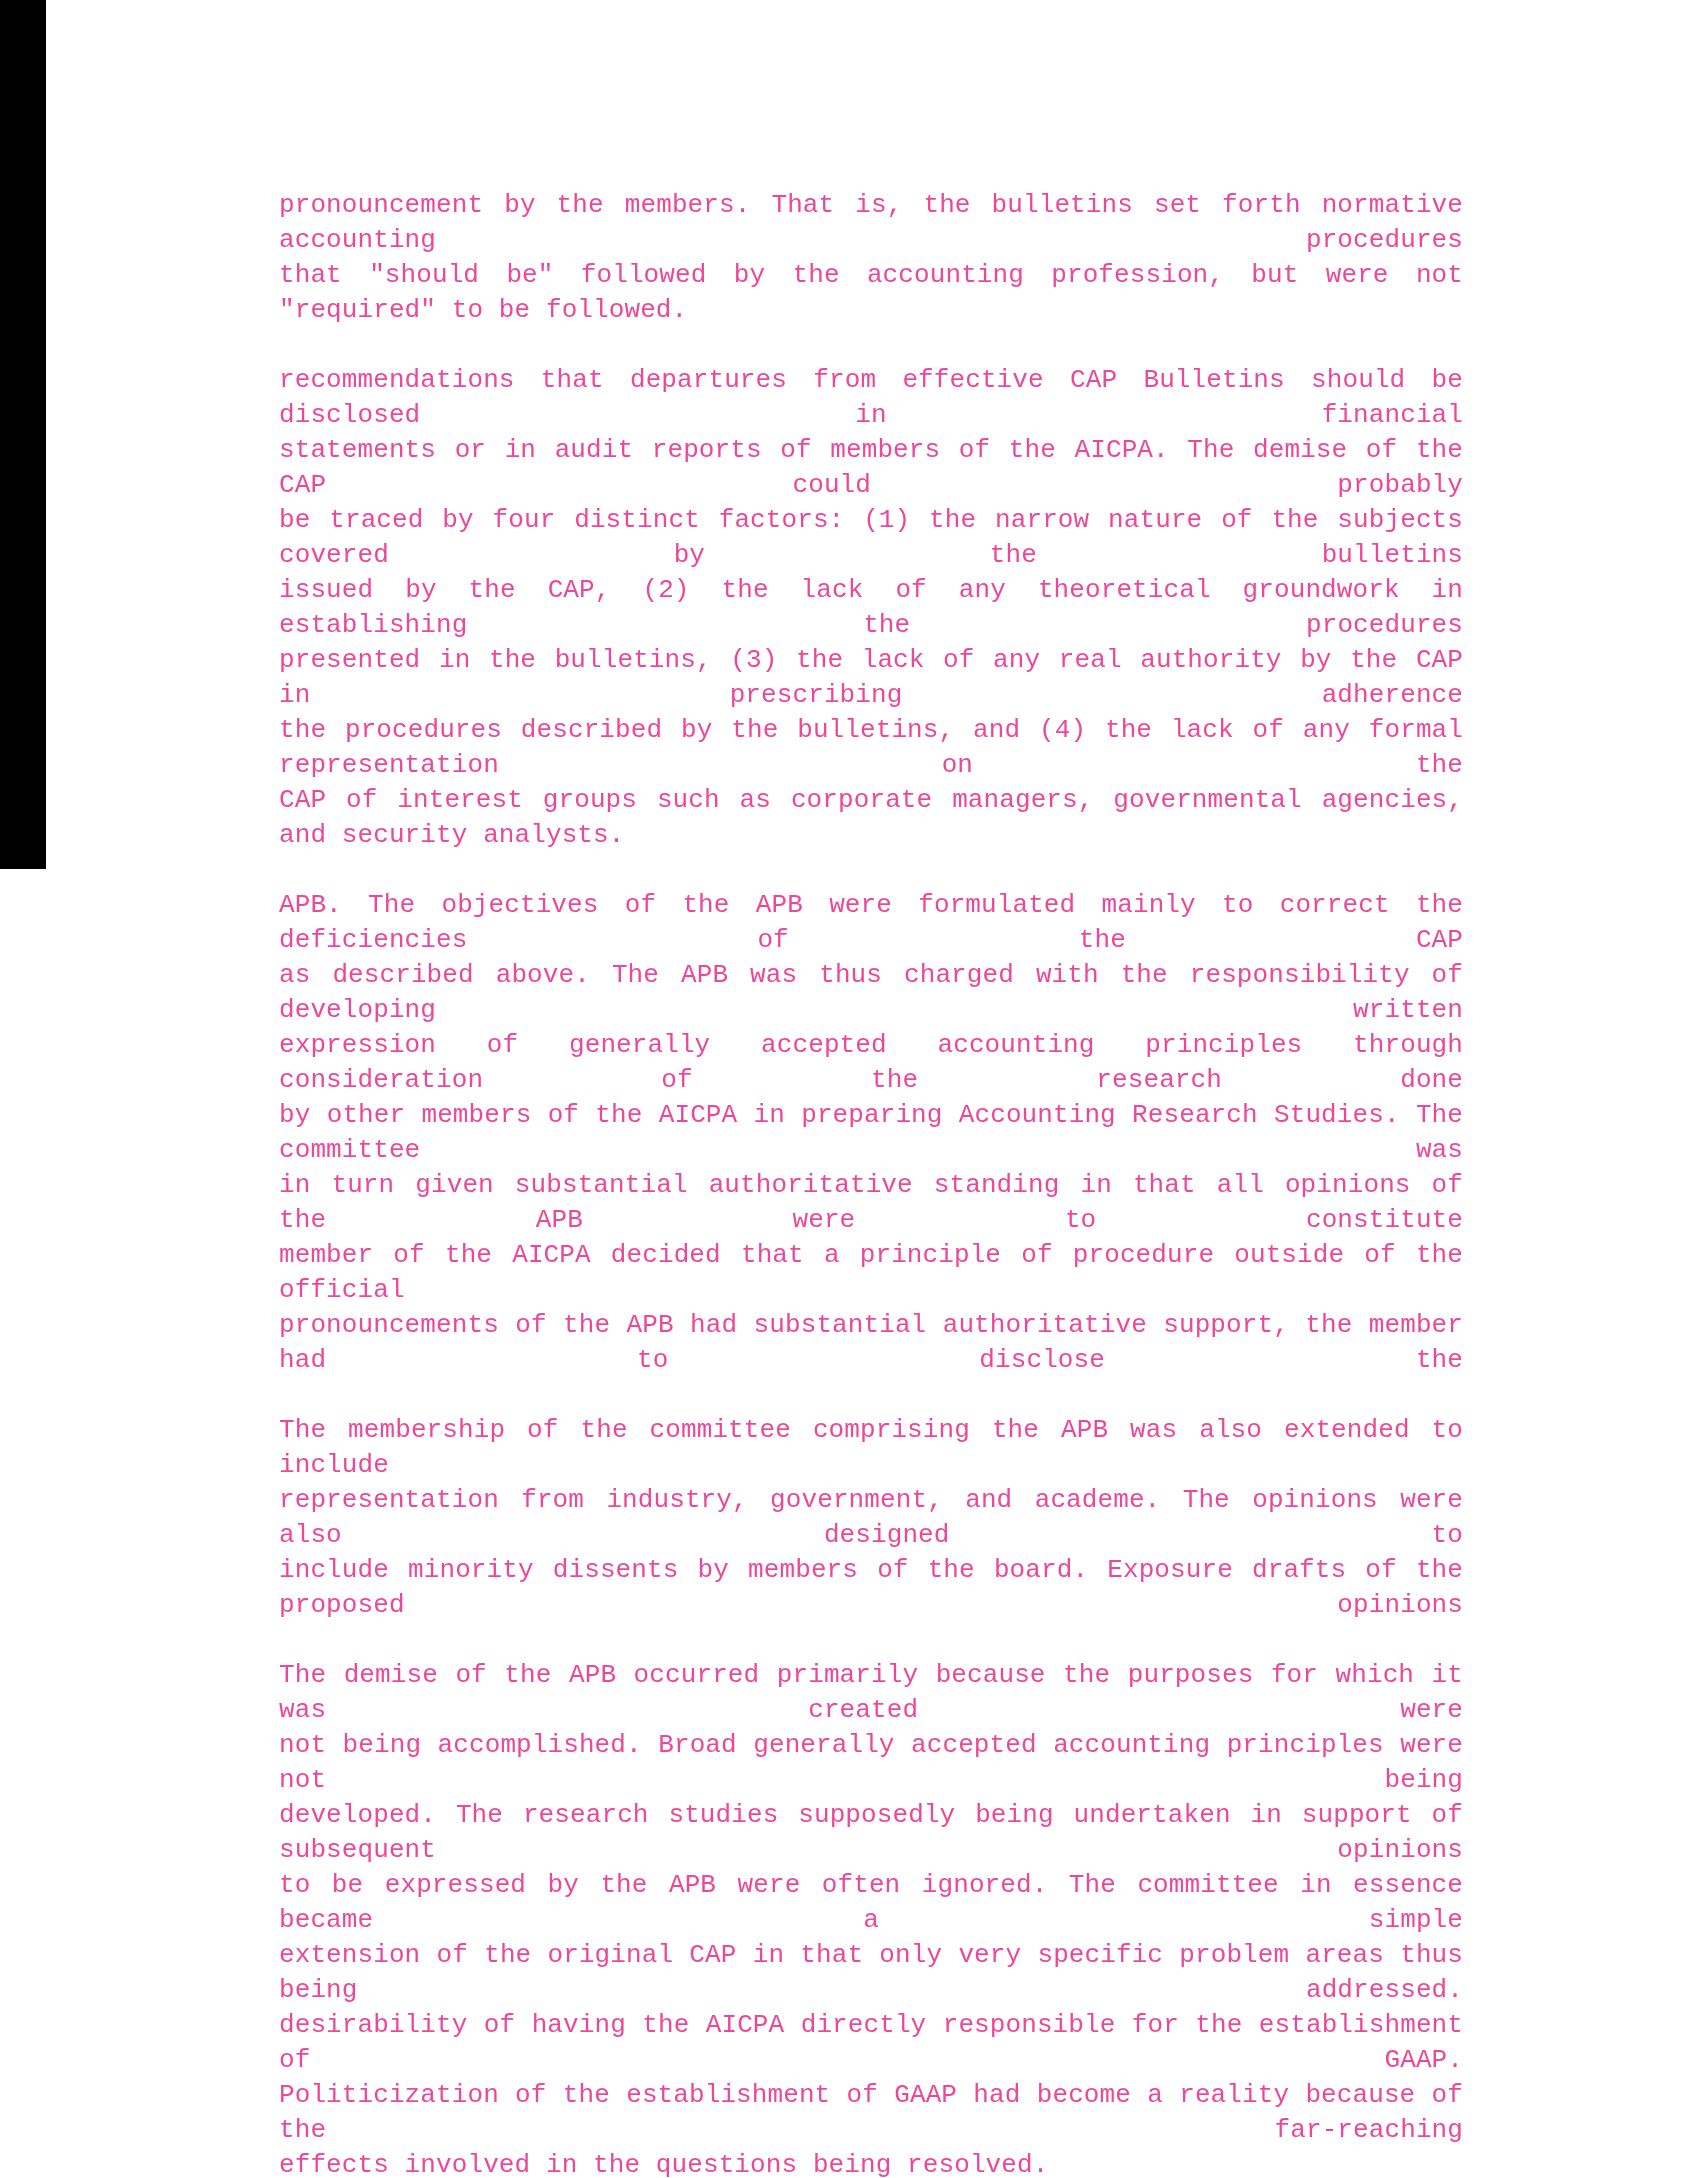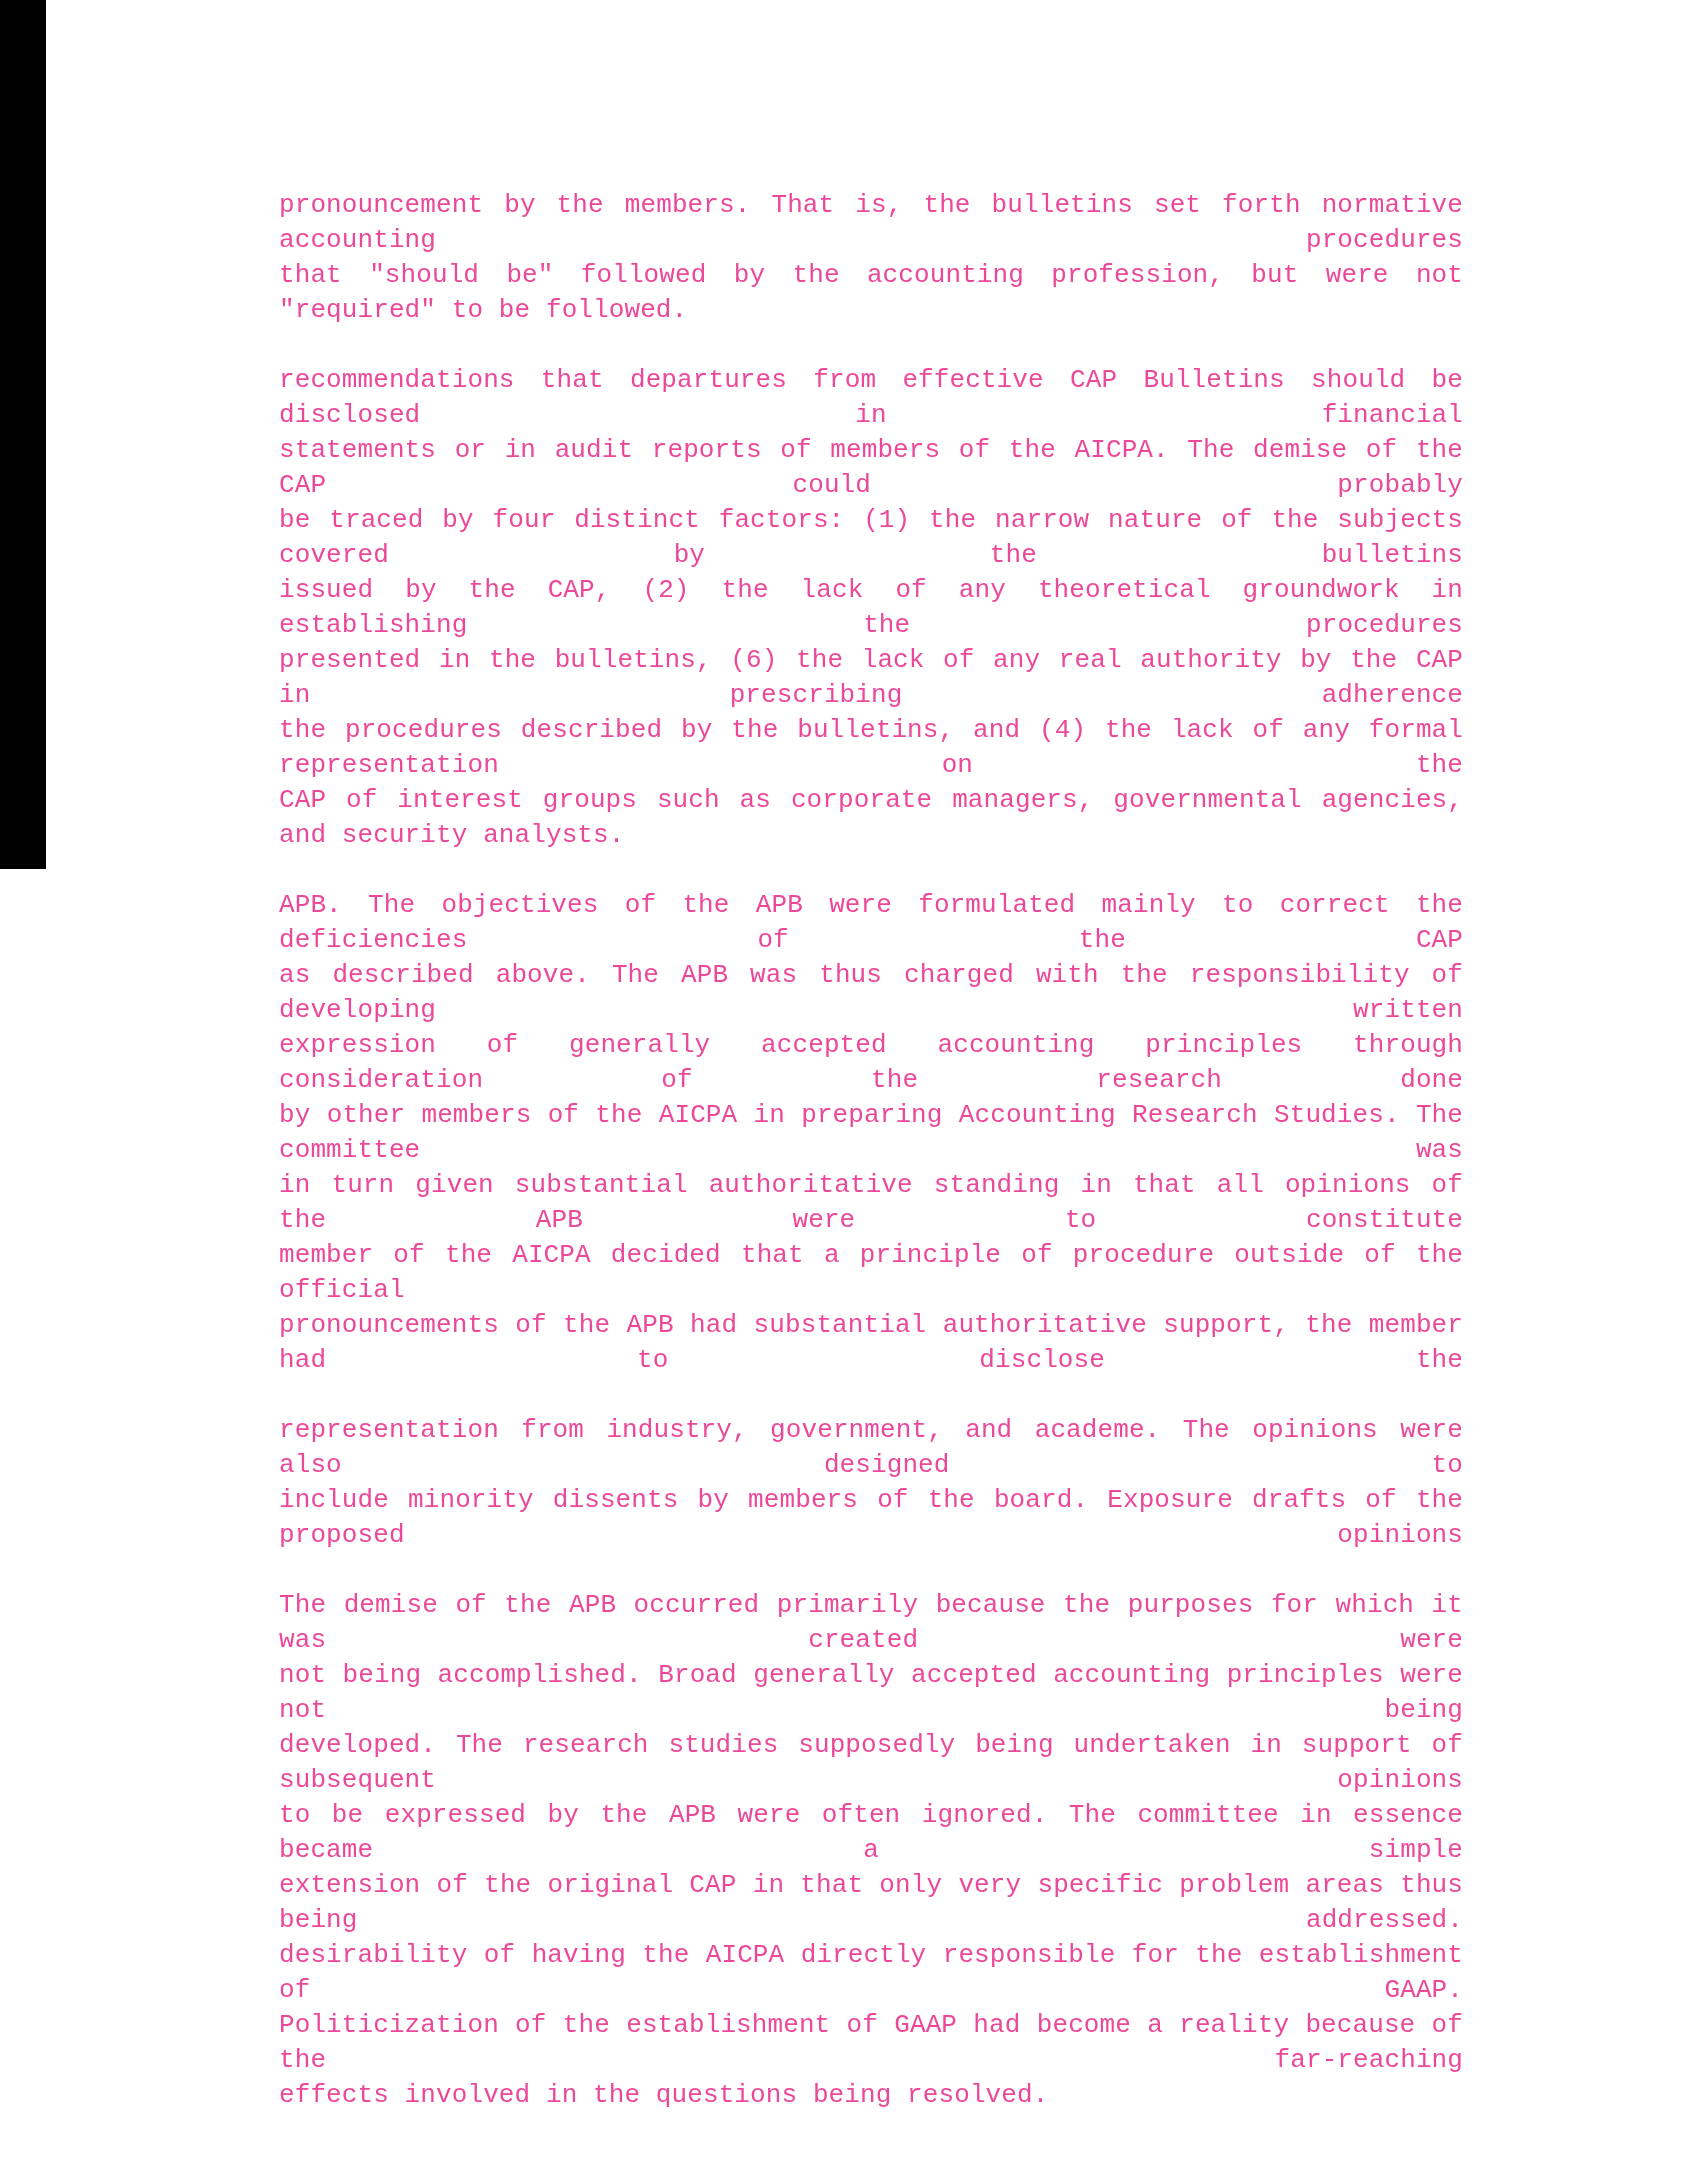--- a/index.html
+++ b/index.html
@@ -56,34 +56,35 @@
   <div class="text-block" id="text-block">
       <div class="para">
         <div class="line">pronouncement by the members.  That is, the bulletins set forth normative accounting procedures</div>
         <div class="line last">that "should be" followed by the accounting profession, but were not "required" to be followed.</div>
       </div>
       <div class="para">
         <div class="line">recommendations that departures from effective CAP Bulletins should be disclosed in financial</div>
         <div class="line">statements or in audit reports of members of the AICPA.  The demise of the CAP could probably</div>
         <div class="line">be traced by four distinct factors:   (1) the narrow nature of the subjects covered by the bulletins</div>
         <div class="line">issued by the CAP,  (2) the lack of any theoretical groundwork in establishing the procedures</div>
-        <div class="line">presented in the bulletins,  (6) the lack of any real authority by the CAP in prescribing adherence</div>
+        <div class="line">presented in the bulletins,  (3) the lack of any real authority by the CAP in prescribing adherence</div>
         <div class="line">the procedures described by the bulletins, and (4) the lack of any formal representation on the</div>
         <div class="line last">CAP of interest groups such as corporate managers, governmental agencies, and security analysts.</div>
       </div>
       <div class="para">
         <div class="line">APB.  The objectives of the APB were formulated mainly to correct the deficiencies of the CAP</div>
         <div class="line">as described above.  The APB was thus charged with the responsibility of developing written</div>
         <div class="line">expression of generally accepted accounting principles through consideration of the research done</div>
         <div class="line">by other members of the AICPA in preparing Accounting Research Studies.  The committee was</div>
         <div class="line">in turn given substantial authoritative standing in that all opinions of the APB were to constitute</div>
         <div class="line">member of the AICPA decided that a principle of procedure outside of the official</div>
         <div class="line">pronouncements of the APB had substantial authoritative support, the member had to disclose the</div>
       </div>
       <div class="para">
+        <div class="line">The membership of the committee comprising the APB was also extended to include</div>
         <div class="line">representation from industry, government, and academe.  The opinions were also designed to</div>
         <div class="line">include minority dissents by members of the board.  Exposure drafts of the proposed opinions</div>
       </div>
       <div class="para">
         <div class="line">The demise of the APB occurred primarily because the purposes for which it was created were</div>
         <div class="line">not being accomplished.   Broad generally accepted accounting principles were not being</div>
         <div class="line">developed.  The research studies supposedly being undertaken in support of subsequent opinions</div>
         <div class="line">to be expressed by the APB were often ignored.  The committee in essence became a simple</div>
         <div class="line">extension of the original CAP in that only very specific problem areas thus being addressed.</div>
         <div class="line">desirability of having the AICPA directly responsible for the establishment of GAAP.</div>

